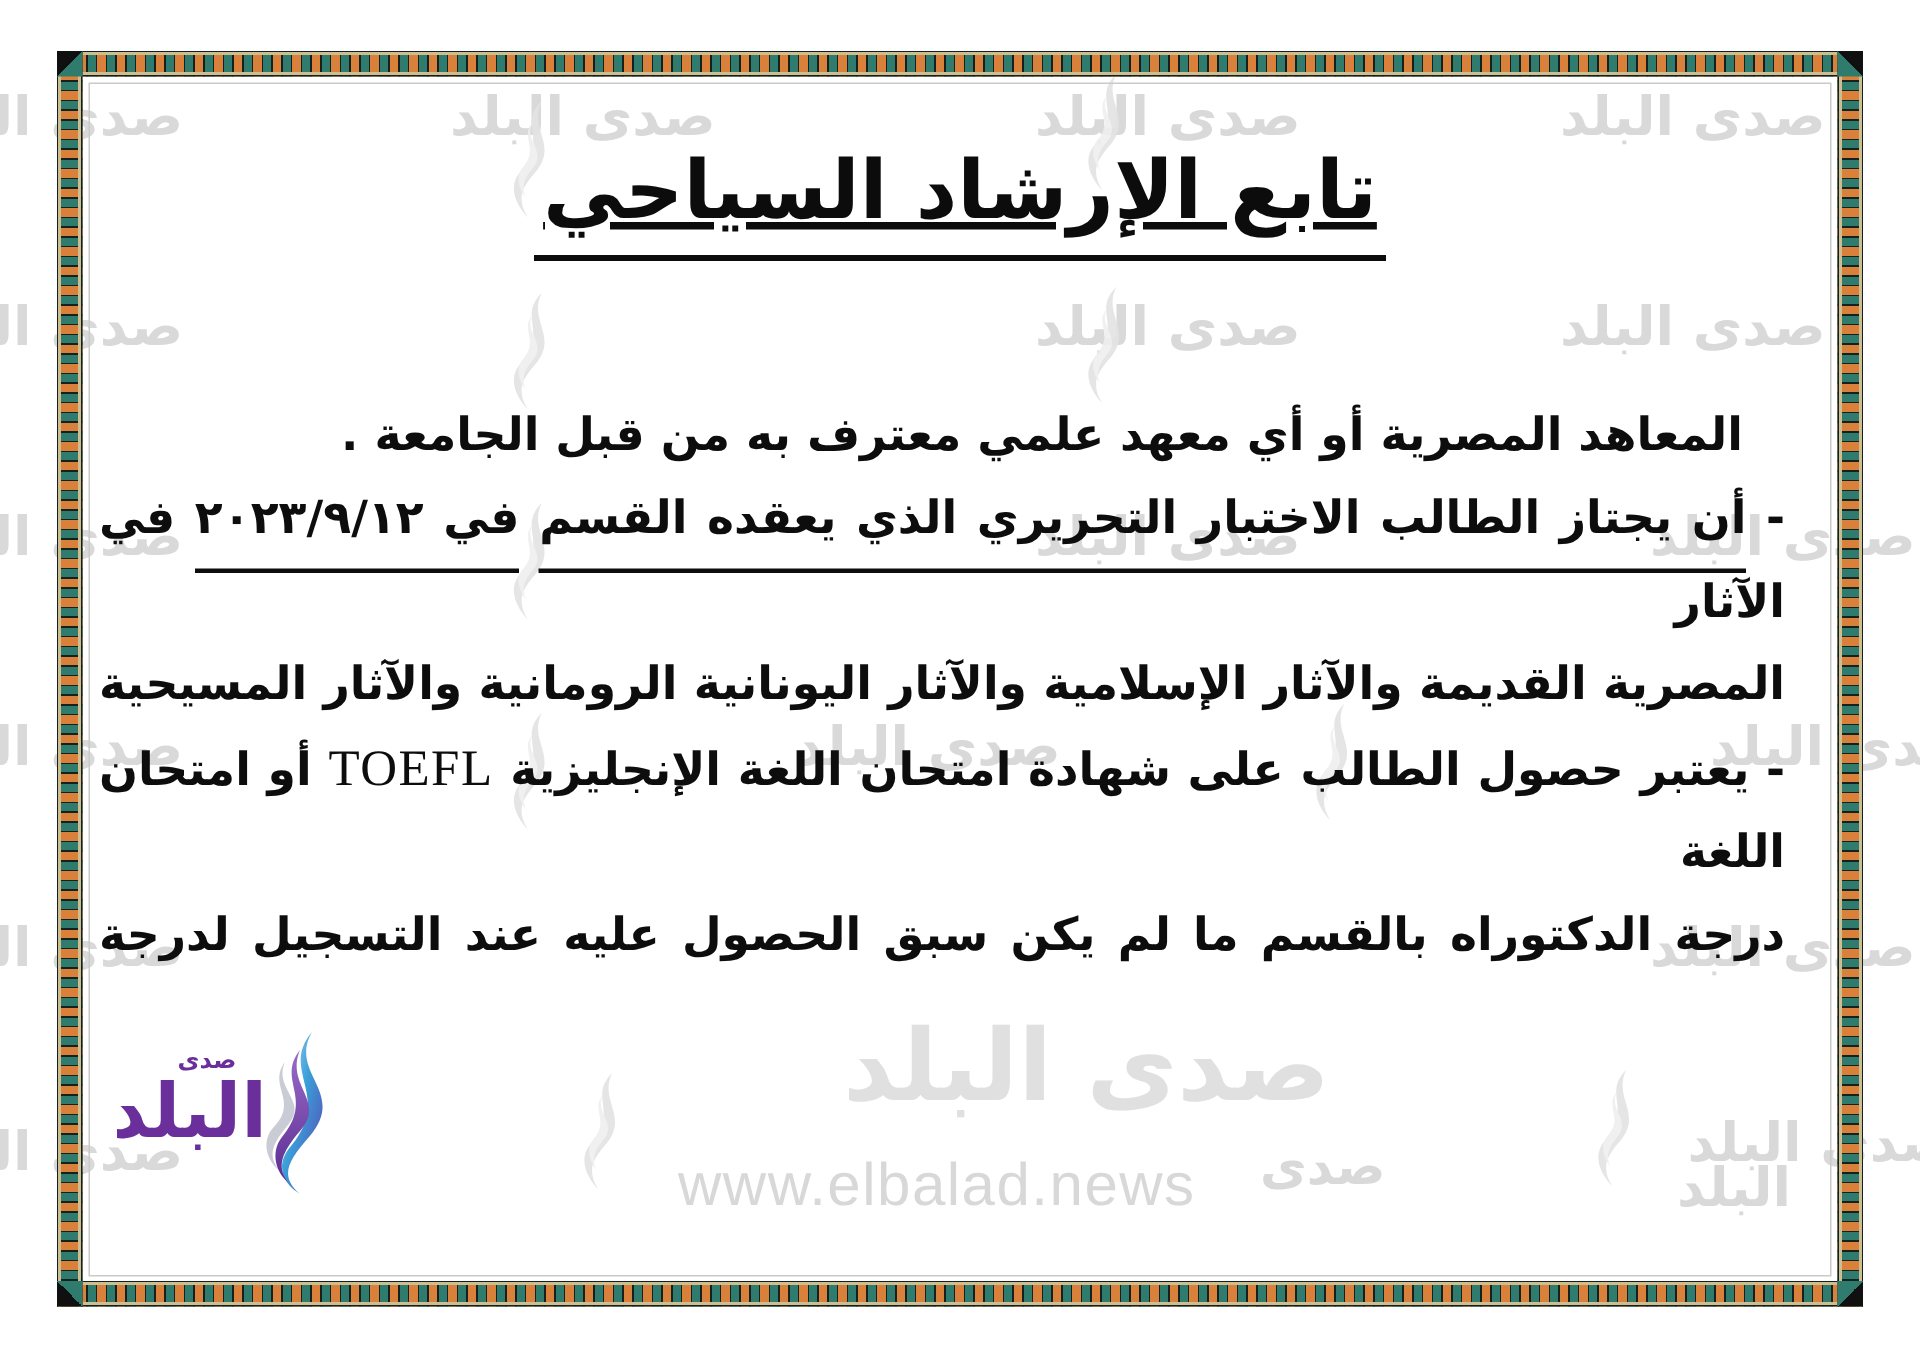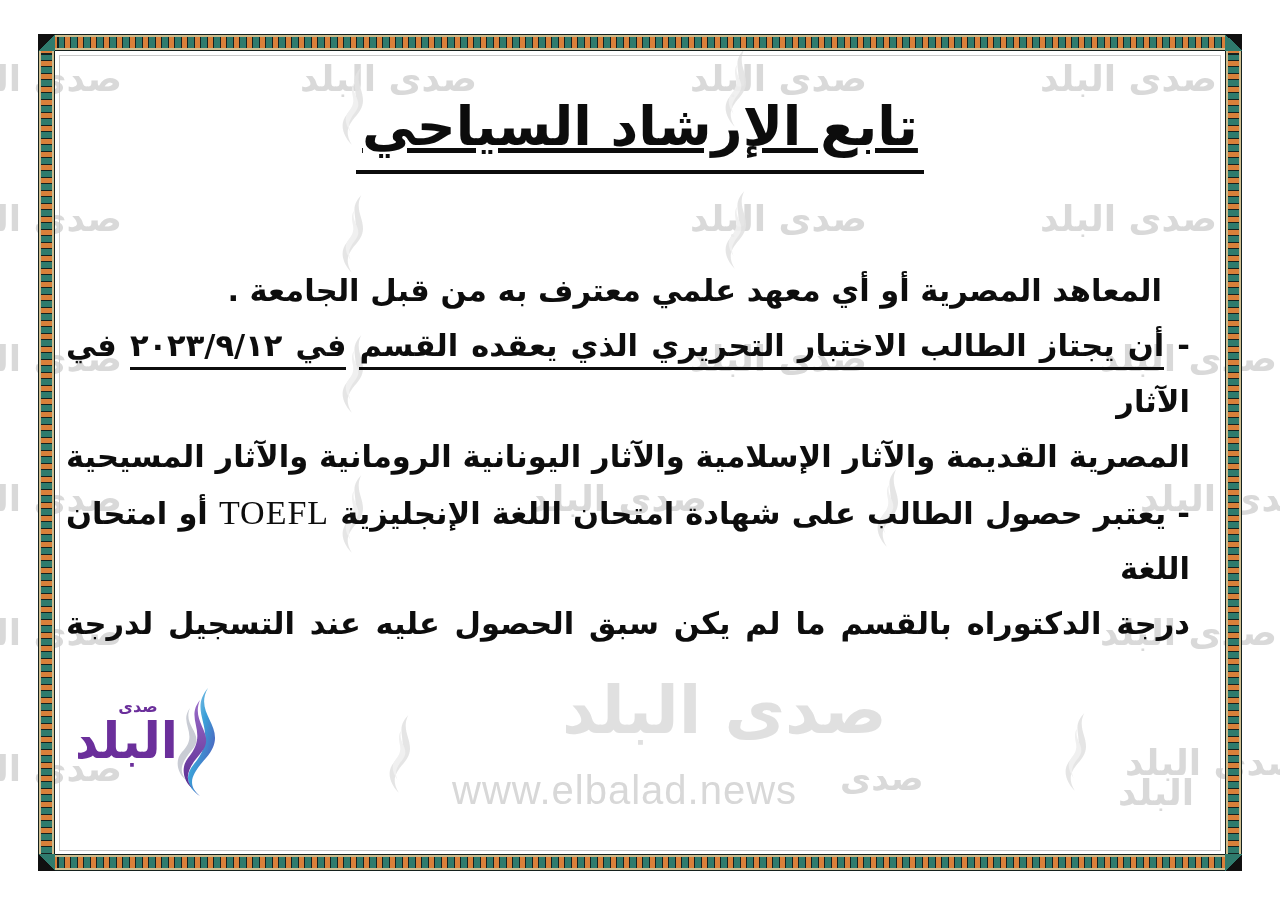--- a/index.html
+++ b/index.html
@@ -36,21 +36,21 @@
       border-bottom:4px solid #0c0c0c;padding:0 6px 12px 6px;direction:rtl;text-decoration:underline;}
   #subheading{position:absolute;right:74px;top:200px;display:inline-block;
       font-size:40px;font-weight:bold;color:#0c0c0c;direction:rtl;
       border-bottom:3px solid #0c0c0c;padding:0 2px 8px 6px;}
 
   #body-text{position:absolute;right:90px;top:263px;width:1124px;direction:rtl;
       font-size:30.5px;font-weight:bold;color:#0d0d0d;line-height:55.4px;}
   .bline{white-space:nowrap;}
   .bline.j{text-align:justify;text-align-last:justify;white-space:normal;}
   .bline.r{text-align:right;}
-  .bline .u{border-bottom:3px solid #0d0d0d;padding-bottom:4px;}
+  .bline .u{border-bottom:3px solid #0d0d0d;padding-bottom:16px;}
   .bline .latin{font-family:"Liberation Serif","DejaVu Serif",serif;font-weight:normal;
       font-size:34px;letter-spacing:1px;}
 
   
   #logo{position:absolute;left:78px;top:686px;z-index:2;}
 </style>
 </head>
 <body>
 
 <div id="page">

